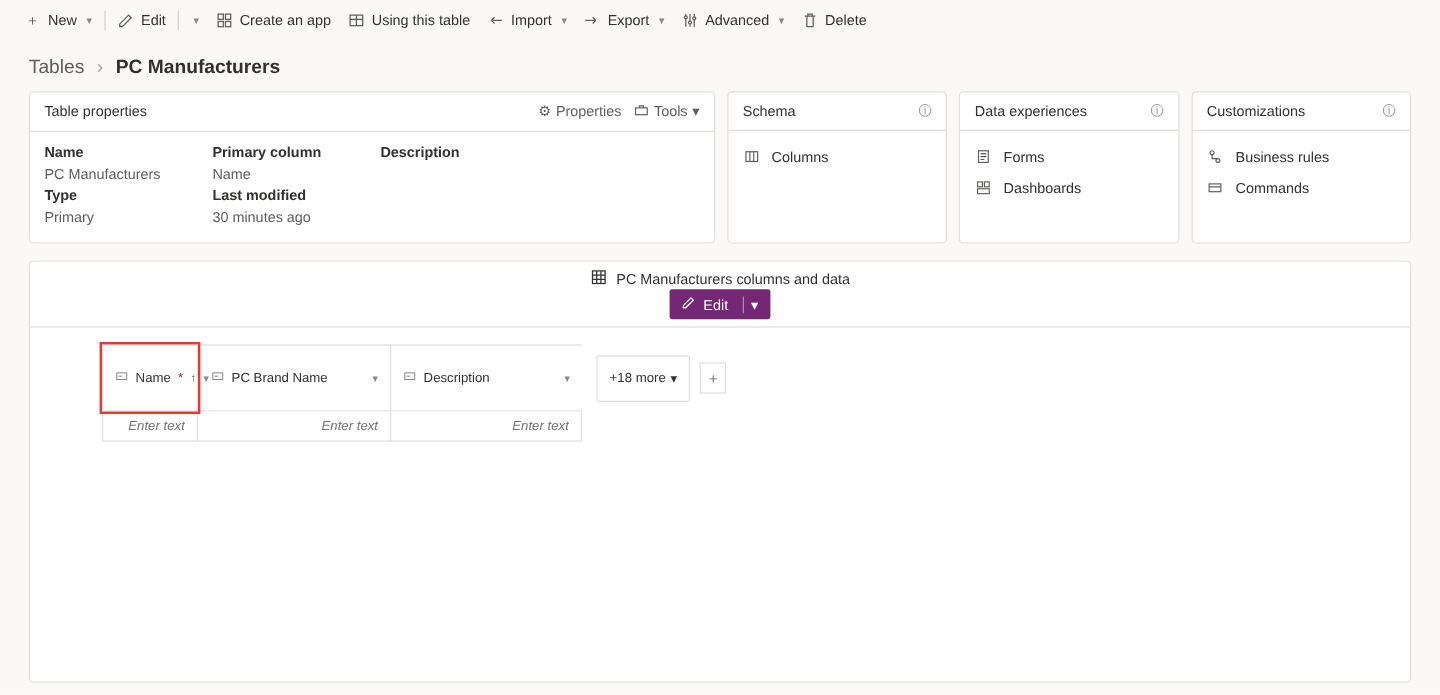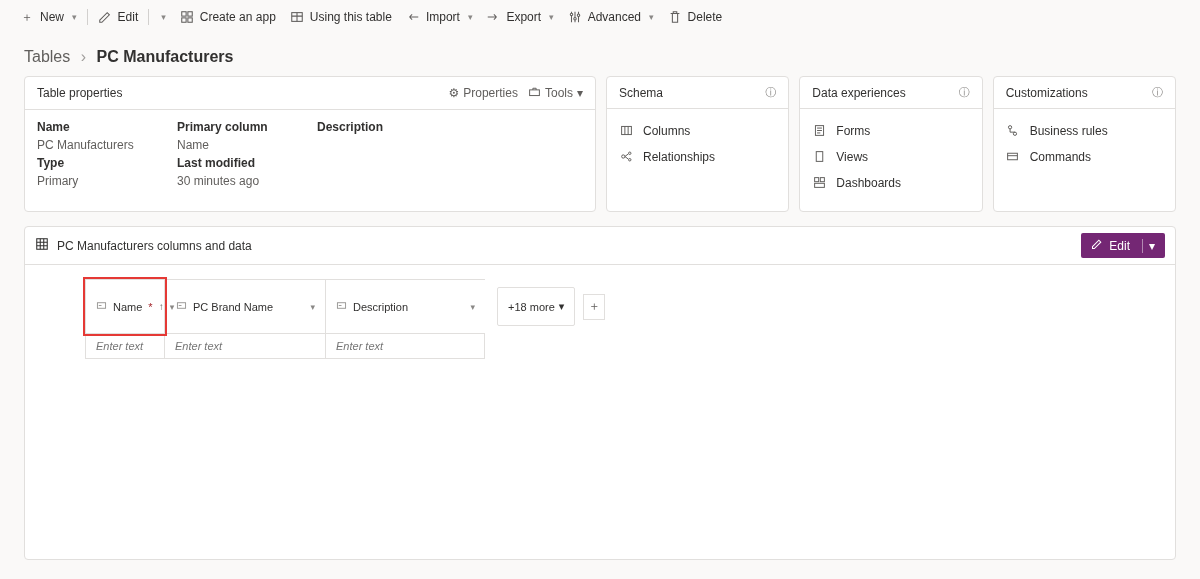--- a/index.html
+++ b/index.html
@@ -99,23 +99,24 @@
     cursor: pointer;
   }
   .list-item .li-icon { width:14px; text-align:center; color:#605e5c; }
   
   .grid-card {
     background: var(--card-bg);
     border: 1px solid var(--border);
     border-radius: 4px;
   }
   .grid-header {
-    display:flex; 
+    display:flex; align-items:center;
     padding: 6px 10px;
     border-bottom: 1px solid var(--border);
+    flex-direction: column;
   }
   .grid-header .gh-left { display:flex; align-items:center; gap:8px; font-size:12px; }
   .grid-header .gh-spacer { flex:1; }
   .edit-btn {
     display:inline-flex; align-items:center; gap:6px;
     background: var(--purple);
     color:#fff; padding: 5px 10px;
     border-radius: 2px; cursor:pointer;
     font-size: 12px;
   }
@@ -173,21 +174,21 @@
     border:1px solid var(--border);
     border-top:none;
     border-right:none;
     background:#fff;
   }
   .input-cell:first-child { width: 160px; }
   .input-cell:last-child { border-right:1px solid var(--border); }
   .input-cell input {
     width:100%; border:none; outline:none;
     padding: 6px 10px; font-size:11px; font-style:italic;
-    color:#8a8886; background:transparent;
+    color:#8a8886; background:transparent;text-align:right;
   }
   .arrow-up { font-size:10px; color:#605e5c; }
   .req-star { color:#a4262c; }
   
   .card.props { flex: 0 0 572px; }
   .card.small { flex: 1 1 0; }
 </style>
 </head>
 <body>
 
@@ -324,50 +325,35 @@
         <span class="info-icon">ⓘ</span>
       </div>
       <div class="card-body">
         <div class="list-item">
           <span class="li-icon"><svg width="13" height="13" viewBox="0 0 16 16" fill="none" stroke="currentColor" stroke-width="1.2">
                 <rect x="2" y="3" width="12" height="10"></rect>
                 <path d="M6 3v10M10 3v10"></path>
               </svg></span>
           <span>Columns</span>
         </div>
-        <div class="list-item">
-          <span class="li-icon"><svg width="13" height="13" viewBox="0 0 16 16" fill="none" stroke="currentColor" stroke-width="1.2">
-                <circle cx="4" cy="8" r="2"></circle>
-                <circle cx="12" cy="4" r="1.5"></circle>
-                <circle cx="12" cy="12" r="1.5"></circle>
-                <path d="M6 8l4-3M6 8l4 3"></path>
-              </svg></span>
-          <span>Relationships</span>
-        </div>
       </div>
     </div>
 
     <div class="card small">
       <div class="card-header">
         <span class="title">Data experiences</span>
         <span class="info-icon">ⓘ</span>
       </div>
       <div class="card-body">
         <div class="list-item">
           <span class="li-icon"><svg width="13" height="13" viewBox="0 0 16 16" fill="none" stroke="currentColor" stroke-width="1.2">
                 <rect x="3" y="2" width="10" height="12"></rect>
                 <path d="M5 5h6M5 8h6M5 11h4"></path>
               </svg></span>
           <span>Forms</span>
-        </div>
-        <div class="list-item">
-          <span class="li-icon"><svg width="13" height="13" viewBox="0 0 16 16" fill="none" stroke="currentColor" stroke-width="1.2">
-                <rect x="4" y="2" width="8" height="12"></rect>
-              </svg></span>
-          <span>Views</span>
         </div>
         <div class="list-item">
           <span class="li-icon"><svg width="13" height="13" viewBox="0 0 16 16" fill="none" stroke="currentColor" stroke-width="1.2">
                 <rect x="2" y="2" width="5" height="5"></rect>
                 <rect x="9" y="2" width="5" height="5"></rect>
                 <rect x="2" y="9" width="12" height="5"></rect>
               </svg></span>
           <span>Dashboards</span>
         </div>
       </div>

